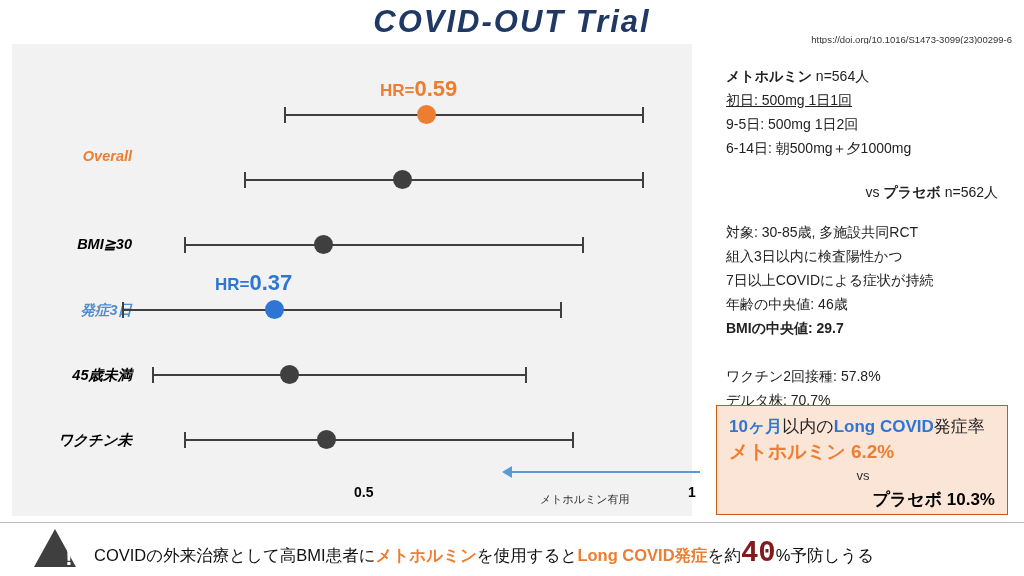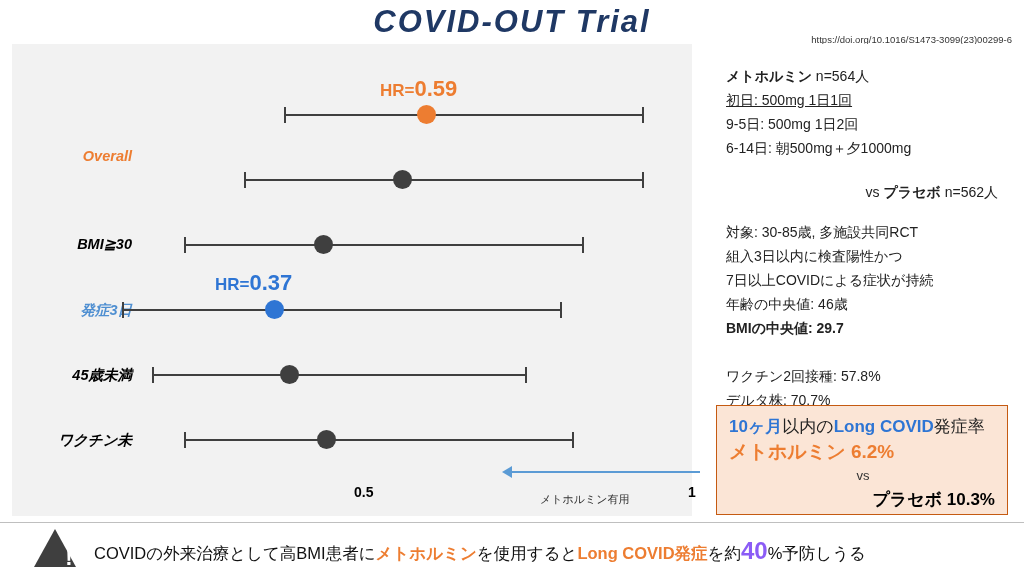--- a/index.html
+++ b/index.html
@@ -100,21 +100,21 @@
   }
   .warn-excl{
     position:absolute;left:50px;top:24px;width:38px;text-align:center;
     color:#fff;font-size:22px;font-weight:bold;line-height:22px;
   }
   .footer-text{
     position:absolute;left:94px;top:14px;width:920px;
     font-size:16.5px;color:#111;white-space:nowrap;
   }
   .f-orange{color:#ED7D31;font-weight:bold;}
-  .f-big{color:#8b5cf6;font-weight:bold;font-size:24px;}
+  .f-big{color:#7f1d1d;font-weight:bold;font-size:29px;font-family:Liberation Mono, monospace;}
 </style>
 </head>
 <body>
 
 <div class="title">COVID-OUT Trial</div>
 <div class="doi">https://doi.org/10.1016/S1473-3099(23)00299-6</div>
 
 <div class="plot-panel">
 
   <div class="rowlabel orange" style="left:-10px;top:104px;">Overall</div>

